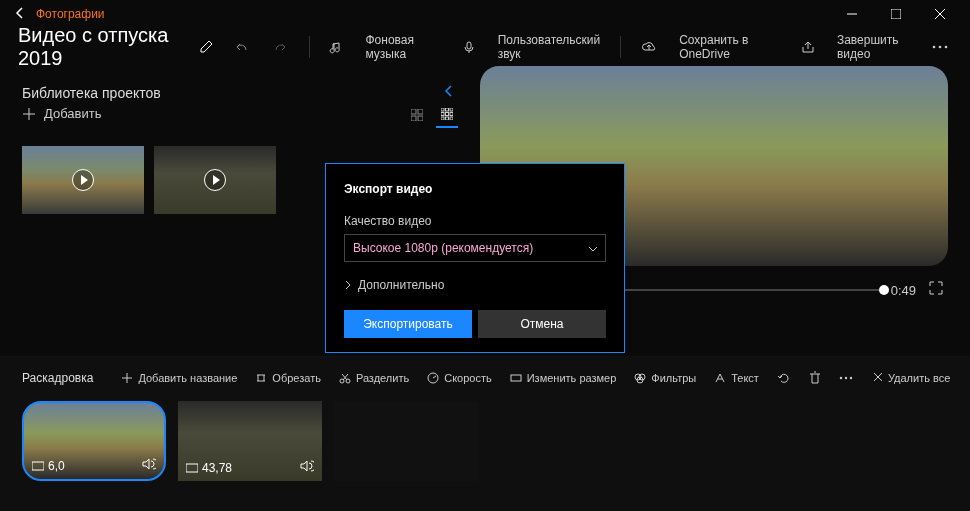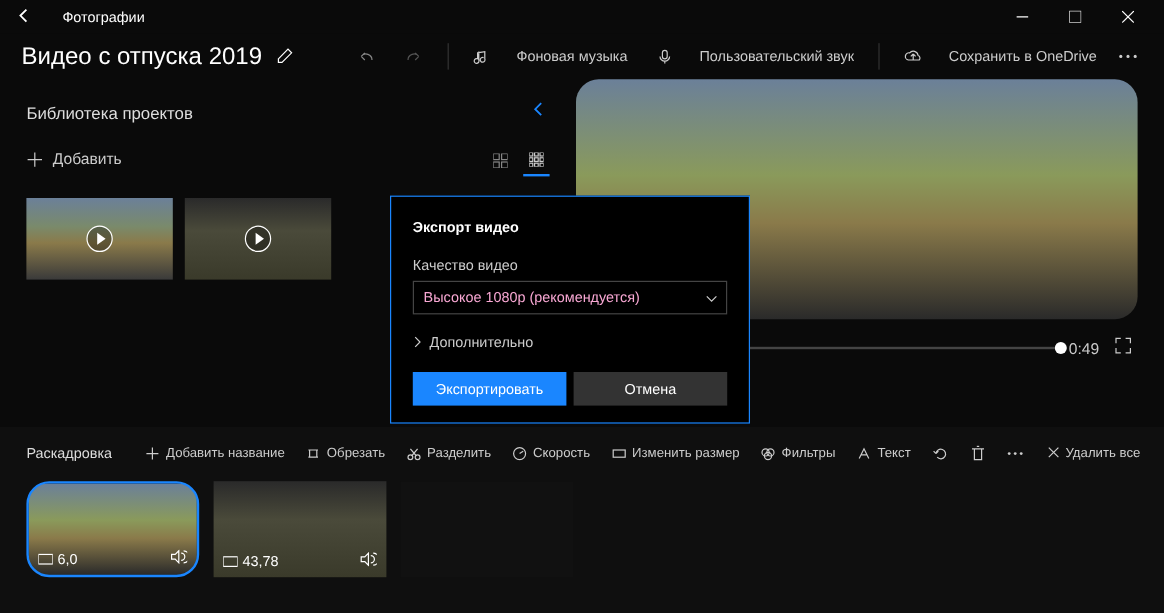--- a/index.html
+++ b/index.html
@@ -1,34 +1,34 @@
 <!DOCTYPE html>
 <html><head>
 <meta charset="utf-8">
 <style>
 * { margin:0; padding:0; box-sizing:border-box; font-family:'Segoe UI',sans-serif; user-select:none; }
 body { background:#0a0a0a; color:#fff; width:970px; height:511px; overflow:hidden; font-size:13px; }
 
 .titlebar { height:28px; display:flex; align-items:center; padding:0 8px; background:#0a0a0a; }
 .titlebar .back { width:24px; text-align:center; cursor:pointer; }
-.titlebar .title { margin-left:20px; color:#ffffff; font-size:12px; }
+.titlebar .title { margin-left:4px; color:#f97316; font-size:12px; }
 .titlebar .spacer { flex:1; }
 .titlebar .winbtn { width:44px; height:28px; display:flex; align-items:center; justify-content:center; cursor:pointer; }
 .titlebar .winbtn svg { stroke:#fff; stroke-width:1; fill:none; }
 
 .toolbar { height:38px; display:flex; align-items:center; padding:0 18px; gap:4px; background:#0a0a0a; }
 .proj-title { font-size:20px; font-weight:300; color:#fff; }
 .edit-icon { margin-left:8px; cursor:pointer; }
 .toolbar .gap { flex:1; }
 .tbtn { display:flex; align-items:center; gap:22px; padding:4px 10px; cursor:pointer; color:#ccc; font-size:12px; }
 .sep { width:1px; height:22px; background:#333; margin:0 6px; }
 
 .main { display:flex; height:calc(100% - 28px - 38px - 155px); }
 .left { width:480px; padding:14px 22px; position:relative; }
-.lib-header { display:flex; align-items:center; justify-content:space-between; margin-bottom:18px; }
+.lib-header { display:flex; align-items:center; justify-content:space-between; }
 .lib-title { color:#ddd; font-size:14px; }
 .chev-left { color:#1a86ff; font-size:16px; padding:4px; cursor:pointer; }
 .add-row { display:flex; align-items:flex-start; justify-content:space-between; margin-bottom:18px; }
 .add-btn { display:flex; align-items:center; gap:8px; color:#ccc; font-size:13px; cursor:pointer; }
 .view-btns { display:flex; gap:8px; }
 .view-btn { width:22px; height:22px; display:flex; align-items:center; justify-content:center; cursor:pointer; padding-bottom:4px; }
 .view-btn.active { border-bottom:2px solid #1a86ff; }
 .thumbs { display:flex; gap:10px; }
 .thumb { width:122px; height:68px; position:relative; background:#2a2a2a; cursor:pointer; }
 .thumb .play { position:absolute; left:50%; top:50%; transform:translate(-50%,-50%); width:22px; height:22px; border:1px solid #fff; border-radius:50%; display:flex; align-items:center; justify-content:center; background:rgba(0,0,0,.3); }
@@ -139,20 +139,28 @@
     <span>Пользовательский звук</span>
   </div>
   <div class="sep"></div>
   <div class="tbtn">
     <span class="icon">
         <svg width="16" height="14" viewBox="0 0 16 14">
           <path d="M4 10a3 3 0 0 1 1-6 4 4 0 0 1 7 2 2.5 2.5 0 0 1 1 4H4zM8 10V5m0 0l-2 2m2-2l2 2" stroke="#ccc" fill="none"></path>
         </svg>
       </span>
     <span>Сохранить в OneDrive</span>
+  </div>
+  <div class="tbtn">
+    <span class="icon">
+        <svg width="14" height="14" viewBox="0 0 14 14">
+          <path d="M2 7v5h10V7M7 9V2m0 0L4 5m3-3l3 3" stroke="#ccc" fill="none"></path>
+        </svg>
+      </span>
+    <span>Завершить видео</span>
   </div>
   <div class="tbtn" style="padding:4px 4px;">
     <svg width="16" height="4" viewBox="0 0 16 4">
         <circle cx="2" cy="2" r="1.3" fill="#ccc"></circle>
         <circle cx="8" cy="2" r="1.3" fill="#ccc"></circle>
         <circle cx="14" cy="2" r="1.3" fill="#ccc"></circle>
       </svg>
   </div>
 </div>
 

